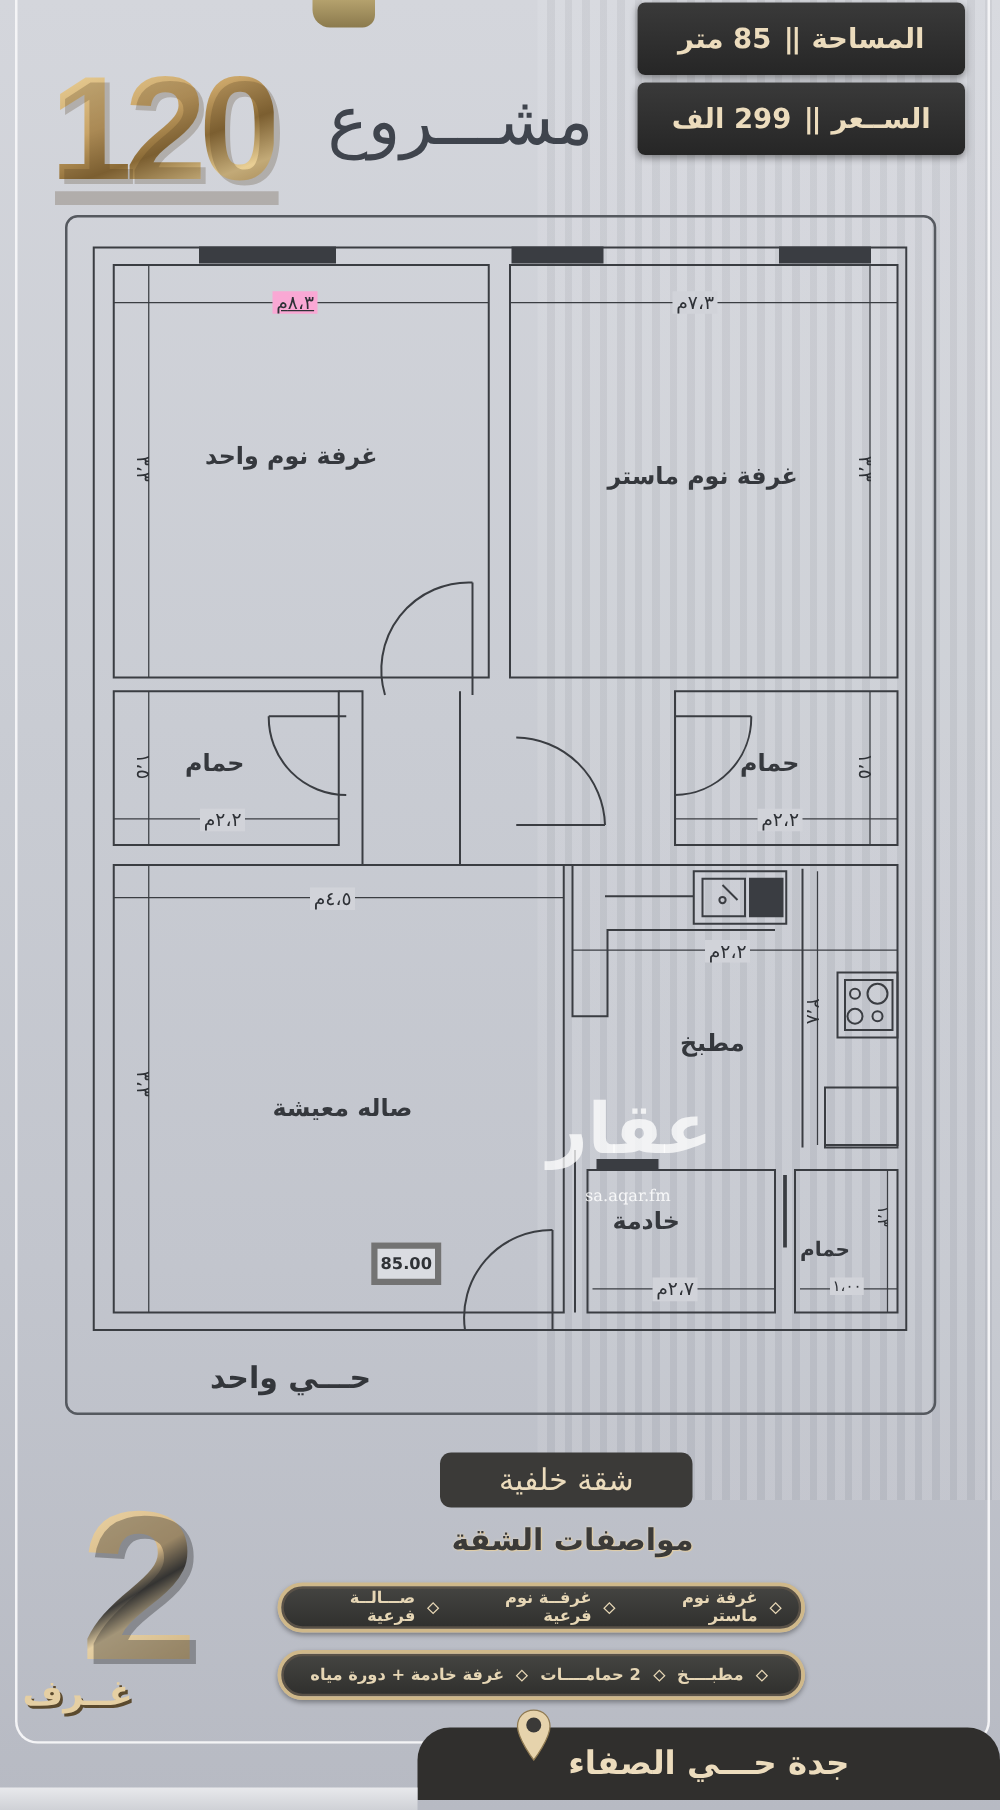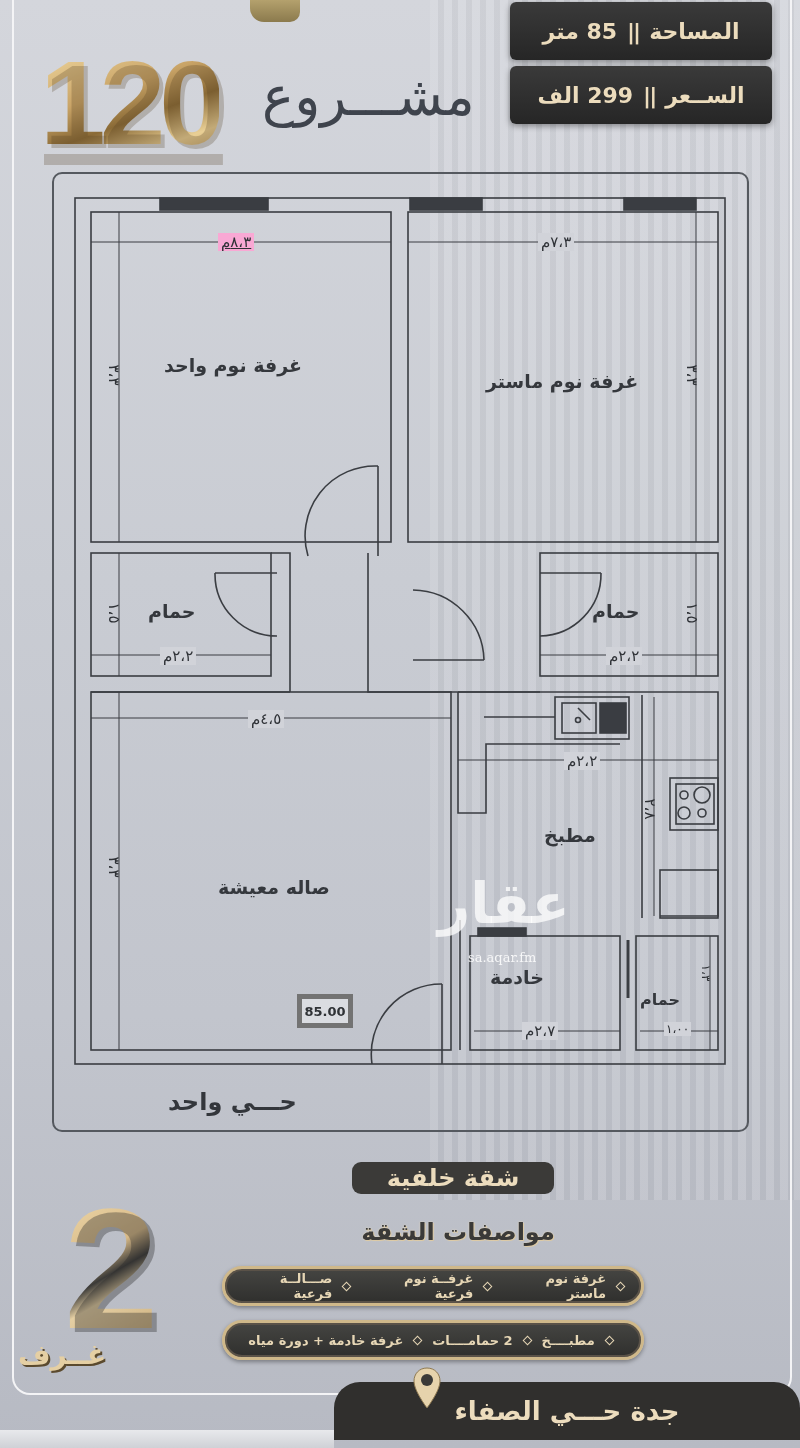--- a/index.html
+++ b/index.html
@@ -79,22 +79,22 @@
     position: absolute; left: 438px; top: 876px; color: rgba(255,255,255,0.75);
     font-size: 56px; direction: rtl; line-height: 1; font-weight: bold;
   }
   .watermark-url {
     position: absolute; left: 468px; top: 950px; color: rgba(255,255,255,0.85);
     font-size: 13px; font-family: "DejaVu Serif", serif;
   }
 
   
   .type-pill {
-    position: absolute; left: 352px; top: 1162px; width: 202px; height: 32px;
-    background: #3b3a38; border-radius: 9px; color: #ecdcbd; font-weight: bold;
+    position: absolute; left: 352px; top: 1162px; width: 202px; height: 44px;
+    background: #3b3a38; border-radius: 9px; color: #ecdcbd; font-weight: normal;
     font-size: 24px; display: flex; align-items: center; justify-content: center; direction: rtl;
   }
   .specs-title {
     position: absolute; left: 352px; top: 1218px; width: 212px; text-align: center;
     color: #3b3a38; font-weight: bold; font-size: 24px; direction: rtl;
     text-shadow: 0 0 2px #ecdcbd, 1px 1px 0 #d8c59f;
   }
   .spec-bar {
     position: absolute; left: 222px; width: 422px; height: 40px;
     background: linear-gradient(180deg, #454542, #2f2f2d);

